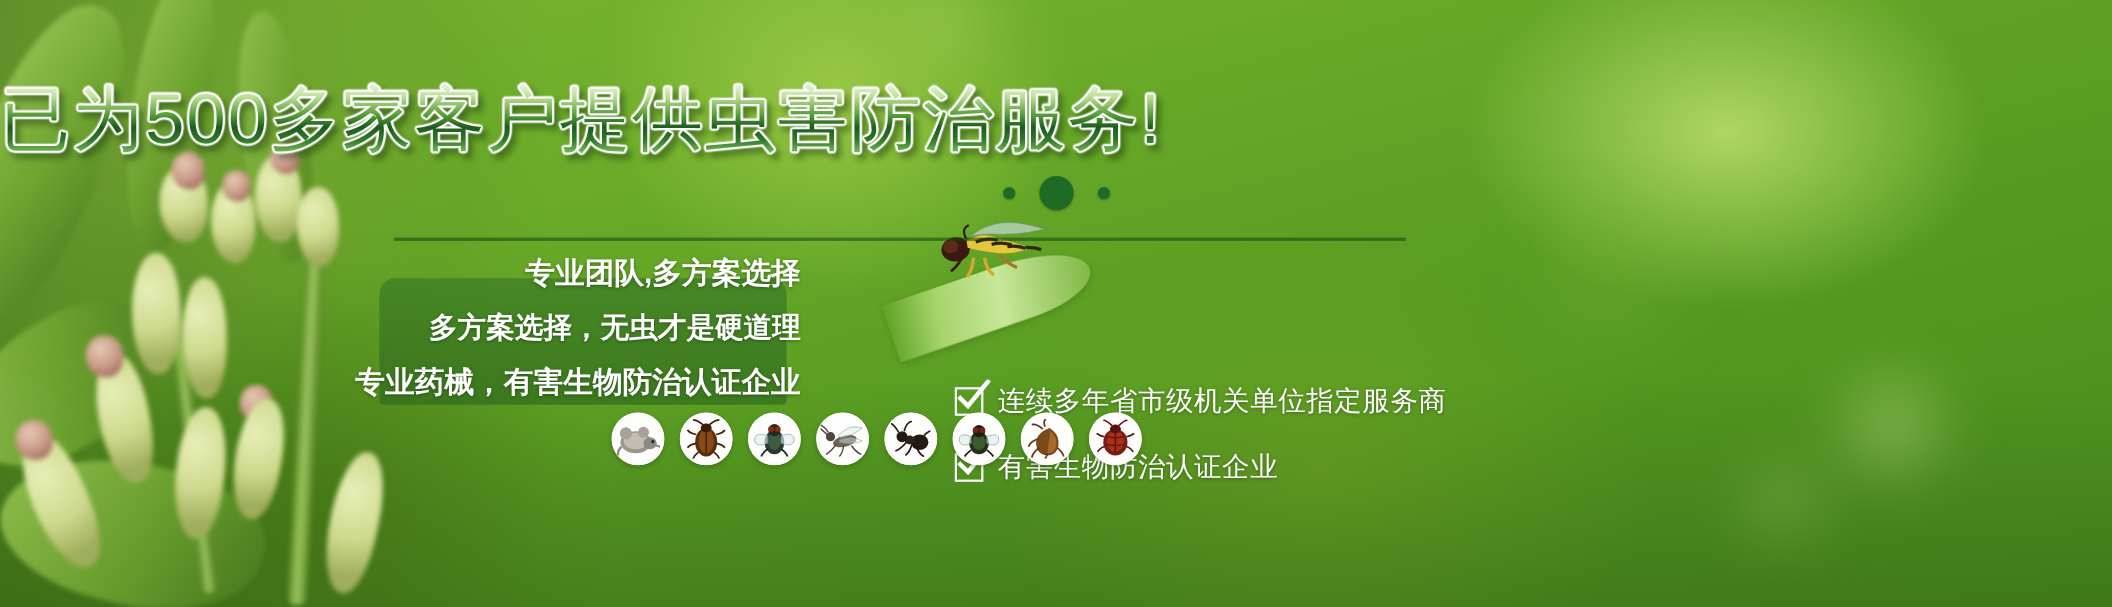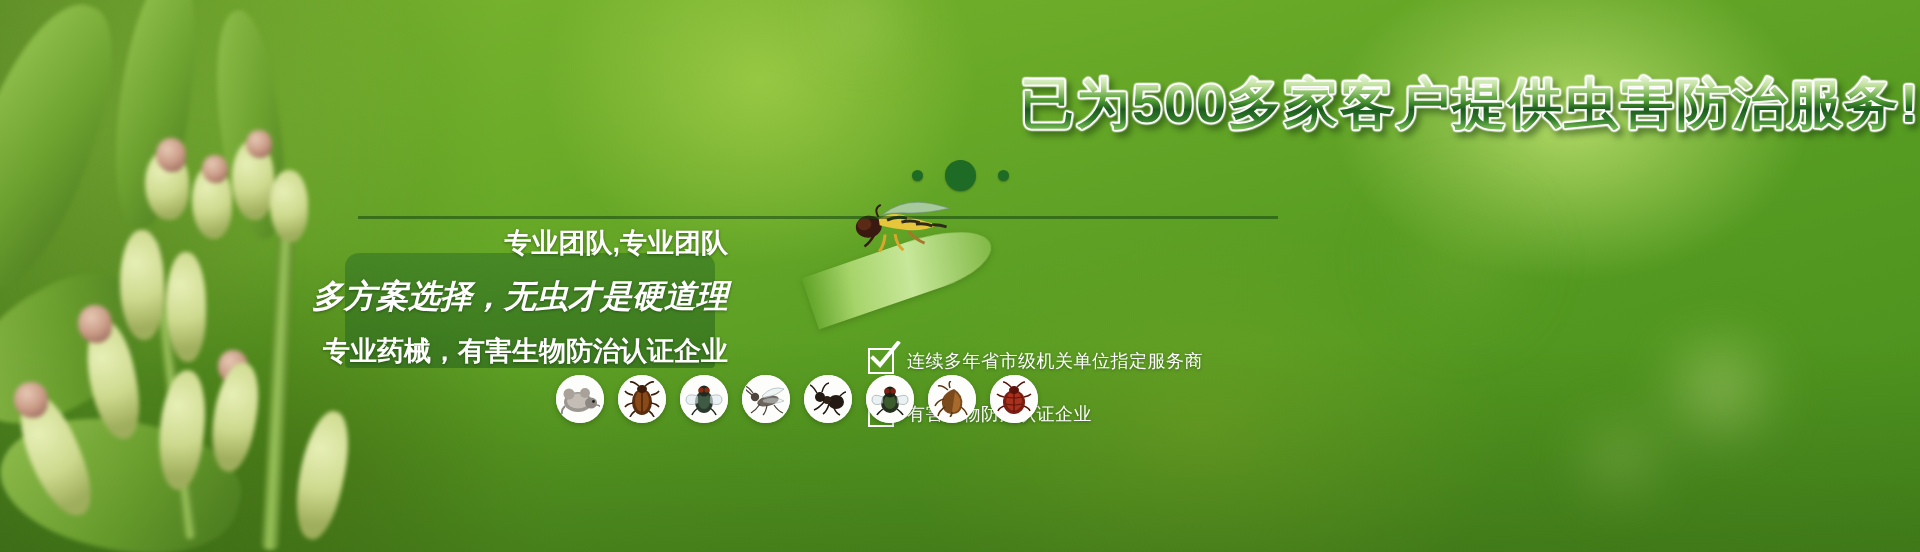--- a/index.html
+++ b/index.html
@@ -41,22 +41,22 @@
   .stem{position:absolute;background:linear-gradient(90deg,#5f8c2a,#9cc55c 45%,#5d892a);border-radius:6px;}
 
   
   .blade{position:absolute;left:805px;top:246px;width:190px;height:54px;
      background:linear-gradient(100deg, rgba(150,200,90,.0) 0%, rgba(170,215,110,.95) 25%, rgba(205,235,160,.95) 55%, rgba(130,185,70,.9) 100%);
      transform:rotate(-19deg);border-radius:0 55% 40% 0/0 70% 60% 0;filter:blur(.5px);
      box-shadow:0 2px 6px rgba(50,90,20,.35);}
   .insect{position:absolute;left:850px;top:200px;width:105px;height:52px;transform:rotate(-8deg);}
 
   
-  .headline{position:absolute;left:0;right:0;top:76px;text-align:right;
-     font-size:54px;font-weight:bold;letter-spacing:2px;line-height:1;
+  .headline{position:absolute;left:0;right:0;top:76px;text-align:left;
+     font-size:64px;font-weight:normal;letter-spacing:2px;line-height:1;
      color:#1f5e22;
      background:linear-gradient(180deg,#e9f6df 0%,#bfe09a 18%,#4f9a33 46%,#1d5c1f 62%,#2f7a28 80%,#7fc25a 100%);
      -webkit-background-clip:text;background-clip:text;-webkit-text-fill-color:transparent;
      filter:drop-shadow(0 0 1px #ffffff) drop-shadow(1px 0 0 #ffffff) drop-shadow(-1px 0 0 #ffffff)
             drop-shadow(0 -1px 0 #ffffff) drop-shadow(0 1px 0 #ffffff) drop-shadow(4px 5px 3px rgba(20,50,10,.45));}
 
   
   .dots{position:absolute;top:160px;left:0;right:0;display:flex;justify-content:center;align-items:center;gap:22px;}
   .dot{border-radius:50%;background:#1d6b25;box-shadow:0 1px 2px rgba(0,0,0,.3);}
   .dot.s{width:11px;height:11px;}
@@ -68,29 +68,29 @@
 
   
   .panel{position:absolute;left:345px;top:253px;width:370px;height:115px;
      background:linear-gradient(180deg, rgba(60,124,36,.72), rgba(52,112,30,.80));
      border-radius:14px 14px 4px 4px;}
   .panel-lines{position:absolute;left:330px;top:212px;width:420px;height:170px;
      display:flex;flex-direction:column;justify-content:center;align-items:flex-end;gap:14px;
      padding-right:22px;box-sizing:border-box;}
   .pline{color:#ffffff;font-weight:bold;white-space:nowrap;text-shadow:0 1px 3px rgba(20,50,10,.55);}
   .pline.l1{font-size:27px;}
-  .pline.l2{font-size:32px;font-style:italic;}
+  .pline.l2{font-size:26px;}
   .pline.l3{font-size:27px;}
 
   
   .bullets{position:absolute;left:868px;top:348px;display:flex;flex-direction:column;gap:27px;}
   .bullet{display:flex;align-items:center;gap:13px;}
   .cbox{position:relative;width:22px;height:22px;border:2px solid #ffffff;flex:0 0 auto;}
   .cbox svg{position:absolute;left:-1px;top:-9px;}
-  .btext{color:#ffffff;font-size:18px;font-weight:normal;white-space:nowrap;
+  .btext{color:#ffffff;font-size:25px;font-weight:normal;white-space:nowrap;
      text-shadow:0 1px 3px rgba(20,50,10,.5);letter-spacing:.5px;}
 
   
   .pests{position:absolute;left:556px;top:375px;display:flex;gap:14px;}
   .pest{width:48px;height:48px;border-radius:50%;background:#fdfdfb;
      box-shadow:0 2px 5px rgba(30,60,10,.35), inset 0 0 0 1px rgba(255,255,255,.9);
      display:flex;align-items:center;justify-content:center;overflow:hidden;}
   .pest svg{display:block;}
 </style>
 </head>
@@ -154,21 +154,21 @@
   <div class="dots">
     <span class="dot s"></span>
     <span class="dot l"></span>
     <span class="dot m"></span>
   </div>
 
   <div class="rule"></div>
 
   <div class="panel"></div>
   <div class="panel-lines">
-    <div class="pline l1">专业团队,专业团队</div>
+    <div class="pline l1">专业团队,多方案选择</div>
     <div class="pline l2">多方案选择，无虫才是硬道理</div>
     <div class="pline l3">专业药械，有害生物防治认证企业</div>
   </div>
 
   <div class="bullets">
     <div class="bullet">
       <span class="cbox">
         <svg width="32" height="32" viewBox="0 0 32 32">
             <path d="M4 17 l7 7 L29 2" stroke="#ffffff" stroke-width="4" fill="none" stroke-linecap="square"></path>
           </svg>

